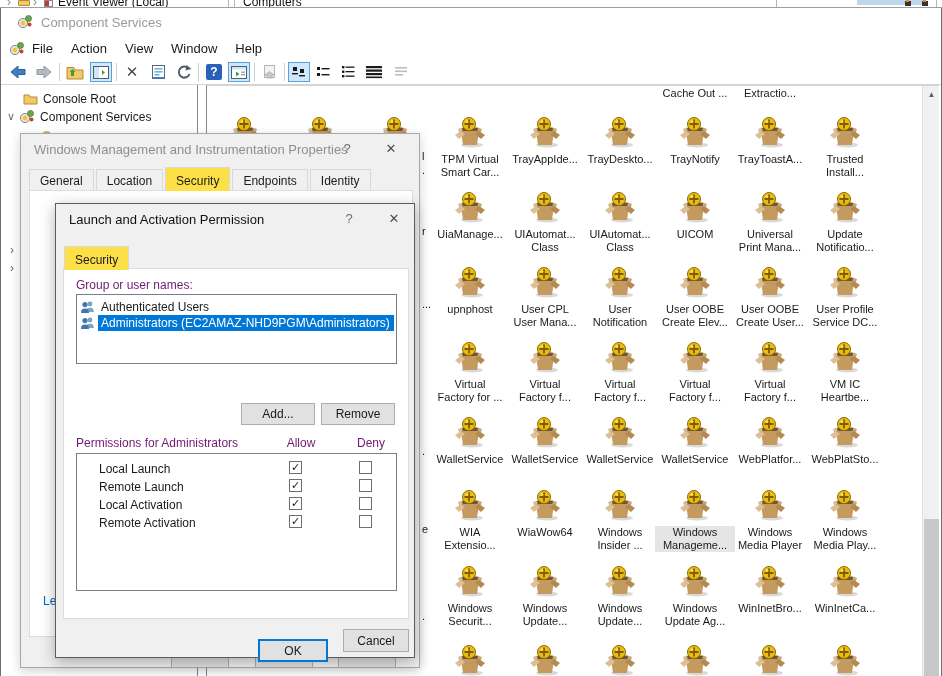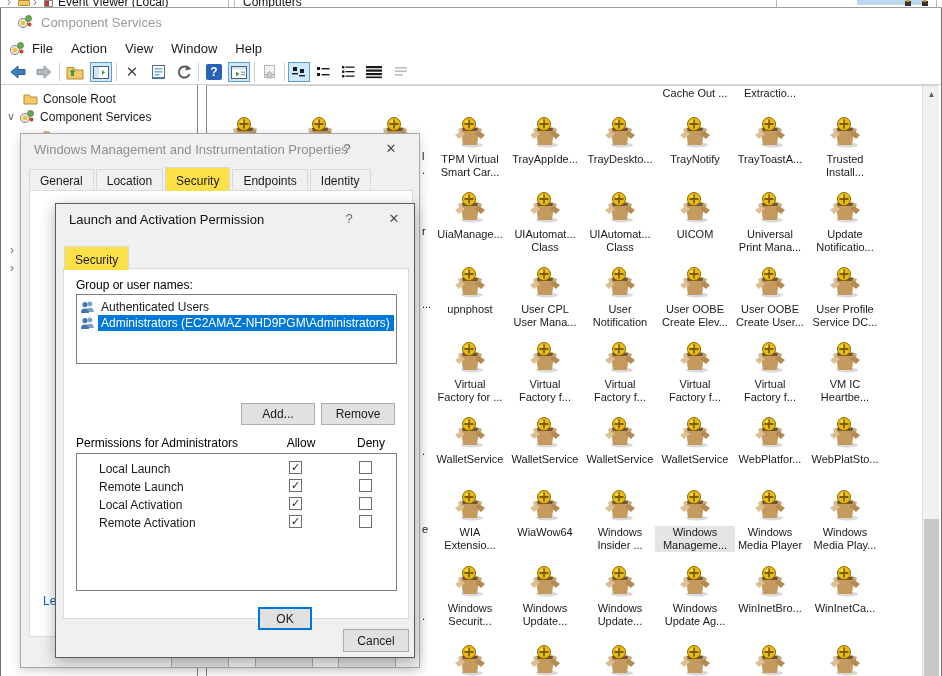--- a/index.html
+++ b/index.html
@@ -60,21 +60,21 @@
   .tab { padding:4px 10px 3px 10px; font-size:12px; background:#f0f0f0; border:1px solid #d9d9d9; border-bottom:none; margin-right:2px; position:relative; }
   .tab.tab-active { background:#fde047; padding-top:6px; margin-top:-2px; z-index:3; }
   .tab-page { position:absolute; background:#fff; border:1px solid #dcdcdc; }
   .btn { position:absolute; background:#e1e1e1; border:1px solid #adadad; font-size:12px; text-align:center; color:#1a1a1a; display:flex; align-items:center; justify-content:center; }
   .btn.default-btn { border:2px solid #0078d7; }
   .listbox { position:absolute; background:#fff; border:1px solid #7a7d82; overflow:hidden; }
   .group-row { position:relative; height:16px; }
   .group-row .gname { position:absolute; left:21px; right:2px; top:0; bottom:0; padding:1px 0 0 3px; font-size:12px; white-space:nowrap; }
   .group-row.selected .gname { background:#0078d7; color:#ffffff; }
   .group-icon { position:absolute; left:3px; top:1px; }
-  .field-label { position:absolute; font-size:12px; color:#000000; white-space:nowrap; }
+  .field-label { position:absolute; font-size:12px; color:#701a75; white-space:nowrap; }
   .perm-row { position:relative; height:18px; }
   .perm-row .pname { position:absolute; left:22px; top:2px; font-size:12px; }
   .cb { position:absolute; top:1px; width:13px; height:13px; background:#fff; border:1px solid #6e6e6e; font-size:11px; line-height:11px; text-align:center; color:#1a1a1a; }
   #props-link { position:absolute; left:22px; top:460px; font-size:12px; color:#0563c1; z-index:1; }
 </style>
 </head>
 <body>
 
 <div id="screen">
 
@@ -1067,17 +1067,17 @@
           <span class="pname">Local Activation</span>
           <span class="cb" style="left: 212px;">✓</span>
           <span class="cb" style="left: 282px;"></span>
         </div>
         <div class="perm-row">
           <span class="pname">Remote Activation</span>
           <span class="cb" style="left: 212px;">✓</span>
           <span class="cb" style="left: 282px;"></span>
         </div>
       </div>
-    <span class="btn default-btn" style="left:202px; top:403px; width:54px; height:23px;">OK</span>
+    <span class="btn default-btn" style="left:202px; top:435px; width:70px; height:23px;">OK</span>
     <span class="btn" style="left:287px; top:425px; width:66px; height:23px;">Cancel</span>
   </div>
 
 </div>
 
 </body></html>

